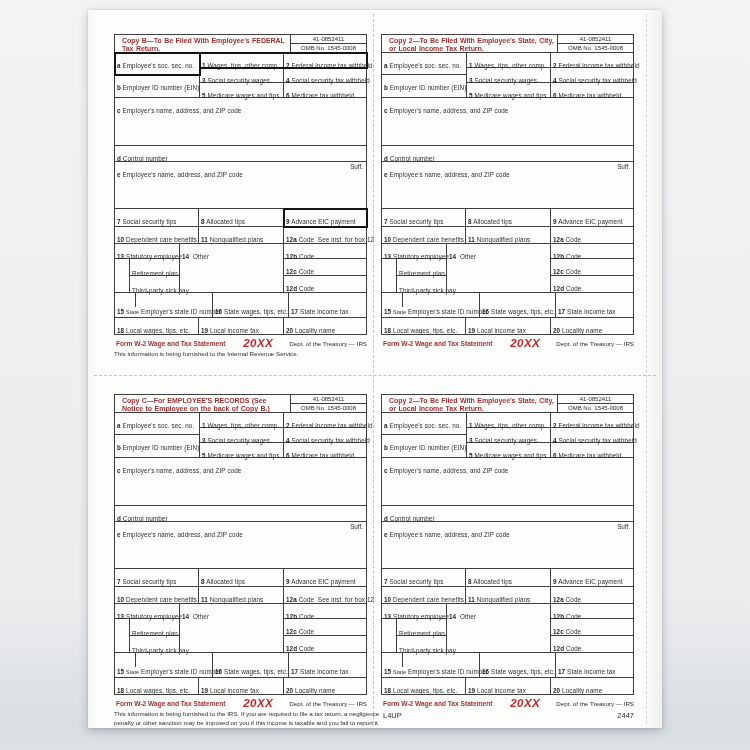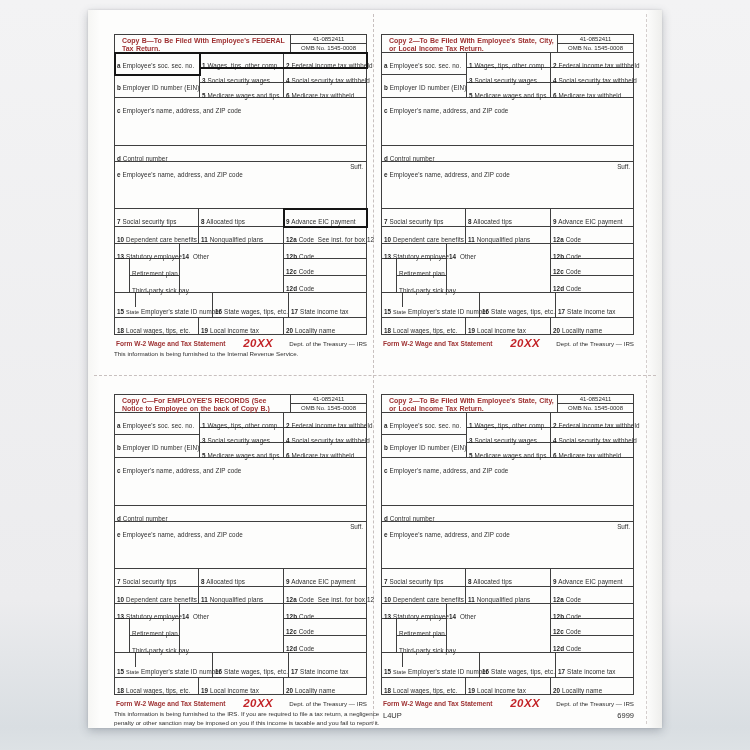--- a/index.html
+++ b/index.html
@@ -99,21 +99,21 @@
   #corner-5205{left:508px;top:701px;width:38px;text-align:right;}
 </style>
 </head>
 <body>
 
 <div id="sheet">
   <div class="perf-v" id="perf-center-v"></div>
   <div class="perf-v" id="perf-right-v"></div>
   <div class="perf-h" id="perf-center-h"></div>
   <div class="corner-mark" id="corner-l4up">L4UP</div>
-  <div class="corner-mark" id="corner-5205">6999</div>
+  <div class="corner-mark" id="corner-5205">2447</div>
 <div class="w2 pos-tl emph">
     <div class="fg">
 
       <div class="cell c-title">
         <div class="title-text">Copy B—To Be Filed With Employee's FEDERAL Tax Return.</div>
       </div>
       <div class="cell c-ein">
         <span class="hdr-num">41-0852411</span>
       </div>
       <div class="cell c-omb">

